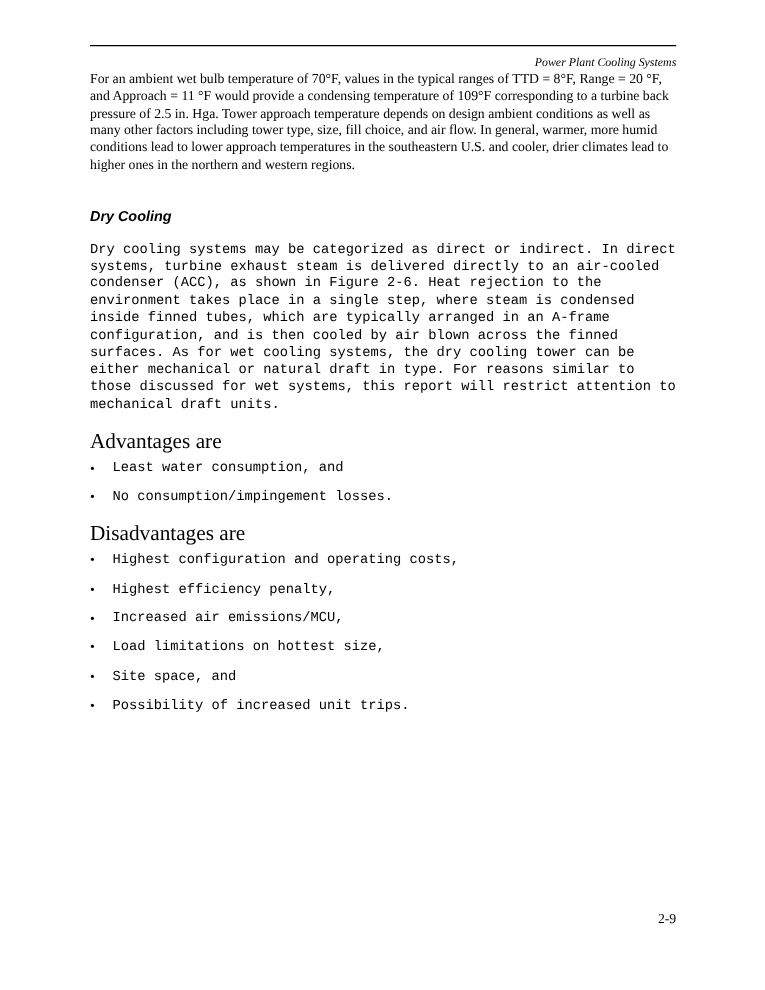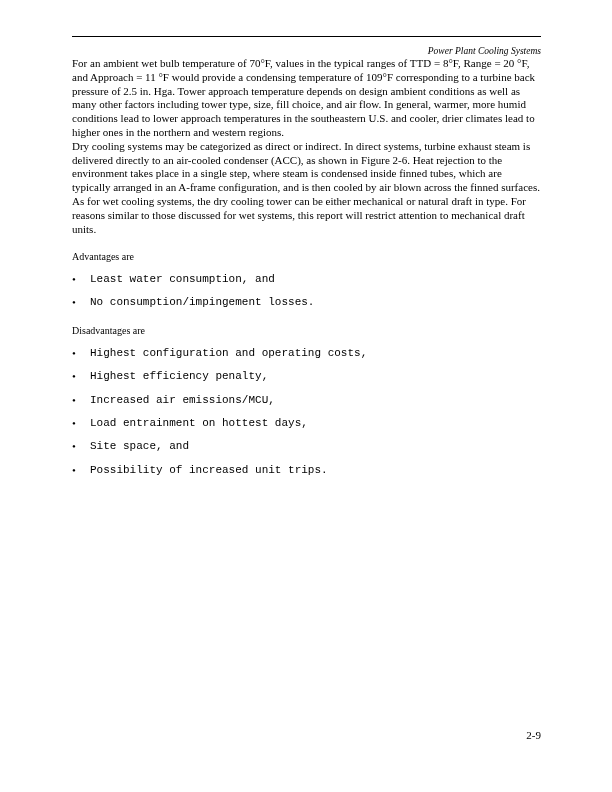--- a/index.html
+++ b/index.html
@@ -46,23 +46,25 @@
   }
   .section-heading {
     font-family: "Liberation Sans", sans-serif;
     font-weight: bold;
     font-style: italic;
     font-size: 11.5px;
     line-height: 14px;
     margin-top: 27px;
   }
   .par-2 {
+    margin-top: 13px;
+    font-family: Liberation Mono, monospace;
   }
   .list-label {
-    font-size: 10px;
+    font-size: 17px;
     line-height: 13.8px;
     margin-top: 14px;
   }
   .bullet-list {
     margin-top: 9px;
   }
   .bullet-item {
     display: flex;
     font-size: 11px;
     line-height: 13.8px;
@@ -90,20 +92,21 @@
 
 <div class="page">
   <div class="content">
 
     <hr class="header-rule">
 
     <div class="running-header">Power Plant Cooling Systems</div>
 
     <p class="body-par par-1">For an ambient wet bulb temperature of 70°F, values in the typical ranges of TTD = 8°F, Range = 20 °F, and Approach = 11 °F would provide a condensing temperature of 109°F corresponding to a turbine back pressure of 2.5 in. Hga. Tower approach temperature depends on design ambient conditions as well as many other factors including tower type, size, fill choice, and air flow. In general, warmer, more humid conditions lead to lower approach temperatures in the southeastern U.S. and cooler, drier climates lead to higher ones in the northern and western regions.</p>
 
+    <div class="section-heading">Dry Cooling</div>
 
     <p class="body-par par-2">Dry cooling systems may be categorized as direct or indirect. In direct systems, turbine exhaust steam is delivered directly to an air-cooled condenser (ACC), as shown in Figure 2-6. Heat rejection to the environment takes place in a single step, where steam is condensed inside finned tubes, which are typically arranged in an A-frame configuration, and is then cooled by air blown across the finned surfaces. As for wet cooling systems, the dry cooling tower can be either mechanical or natural draft in type. For reasons similar to those discussed for wet systems, this report will restrict attention to mechanical draft units.</p>
 
     <div class="list-label">Advantages are</div>
 
     <div class="bullet-list">
       <div class="bullet-item">
         <span class="bullet-glyph">•</span>
         <span class="bullet-text">Least water consumption, and</span>
       </div>
@@ -123,21 +126,21 @@
       <div class="bullet-item">
         <span class="bullet-glyph">•</span>
         <span class="bullet-text">Highest efficiency penalty,</span>
       </div>
       <div class="bullet-item">
         <span class="bullet-glyph">•</span>
         <span class="bullet-text">Increased air emissions/MCU,</span>
       </div>
       <div class="bullet-item">
         <span class="bullet-glyph">•</span>
-        <span class="bullet-text">Load entrainment on hottest days,</span>
+        <span class="bullet-text">Load limitations on hottest size,</span>
       </div>
       <div class="bullet-item">
         <span class="bullet-glyph">•</span>
         <span class="bullet-text">Site space, and</span>
       </div>
       <div class="bullet-item">
         <span class="bullet-glyph">•</span>
         <span class="bullet-text">Possibility of increased unit trips.</span>
       </div>
     </div>

